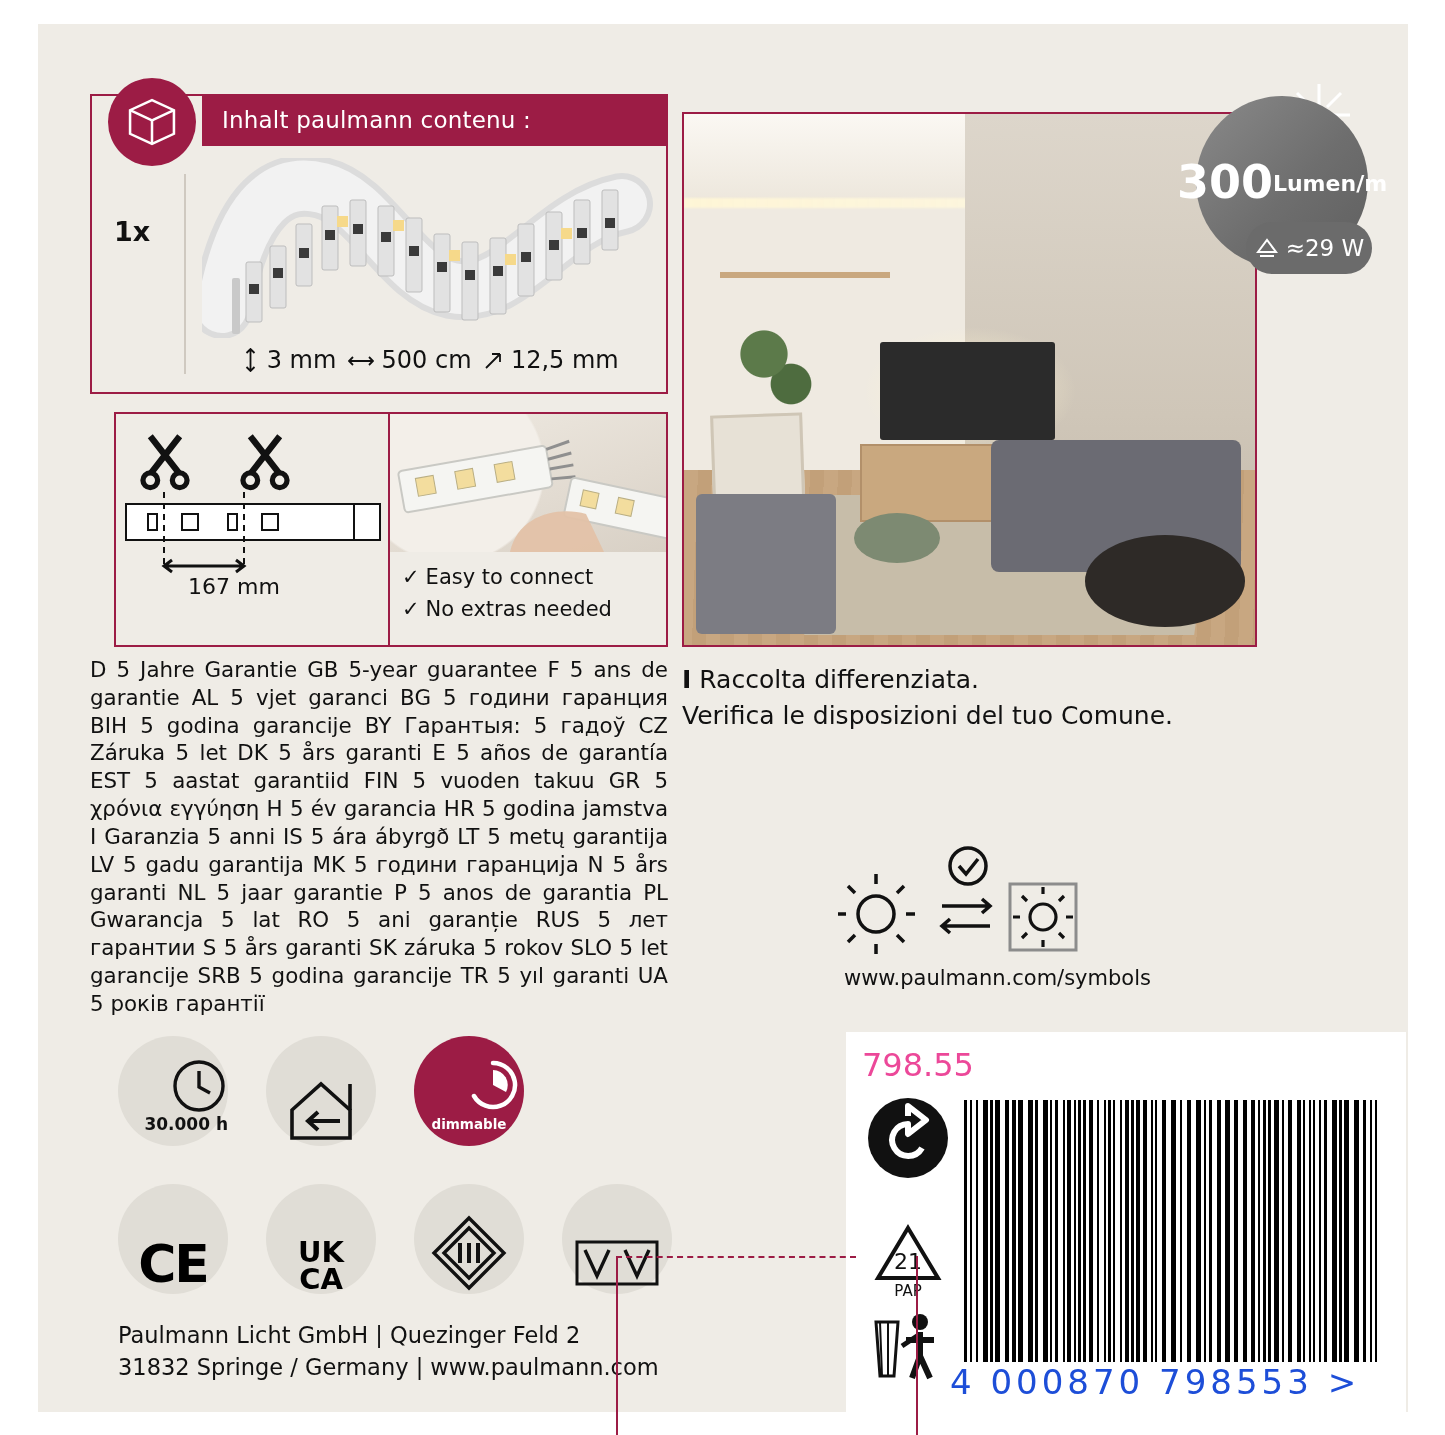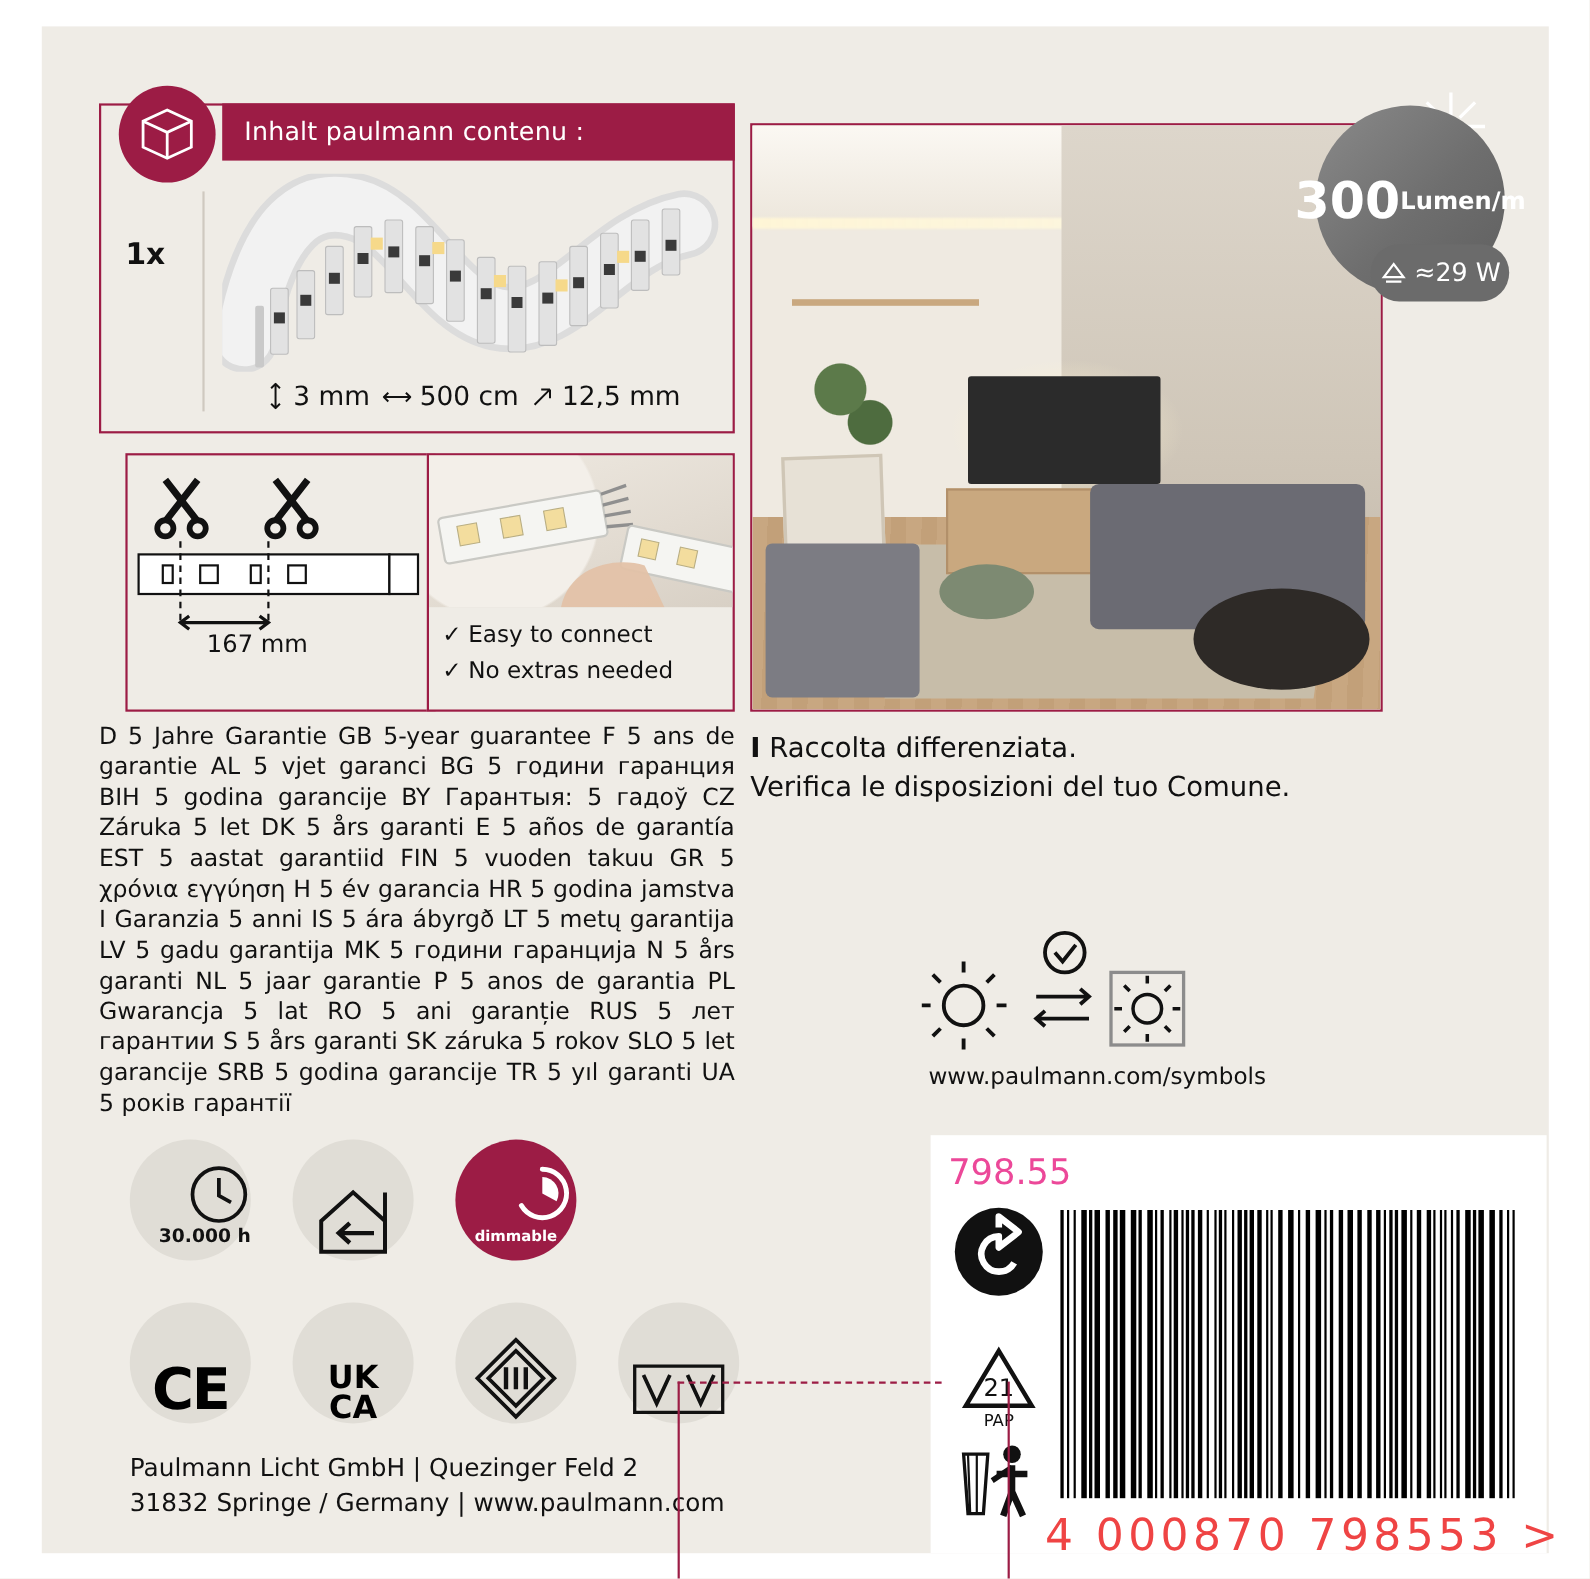--- a/index.html
+++ b/index.html
@@ -174,21 +174,21 @@
   
   .barcode-box {
     position:absolute; left: 808px; top: 1008px; width: 560px; height: 380px;
     background: #ffffff;
   }
   .artnr { position:absolute; left:0; top: 14px; width: 100%; text-align:left;
     font-size: 32px; color:#ec4899;margin-left:16px; }
   .bars { position:absolute; left: 118px; top: 68px; width: 420px; height: 262px; display:flex; align-items:flex-end; gap:0; }
   .bars i { display:block; background:#000; height: 100%; }
   .barnum { position:absolute; left: 104px; top: 330px; width: 450px;
-    font-size: 40px; letter-spacing: 4px; color:#ef4444; white-space:nowrap;margin-top:11px; }
+    font-size: 34px; letter-spacing: 4px; color:#1d4ed8; white-space:nowrap; }
   .recycle-icons { position:absolute; left: 820px; top: 1070px; width: 100px; }
 
   .dash-line {
     position:absolute; left: 578px; top: 1232px; width: 240px; height: 0;
     border-top: 2px dashed #9c1c45;
   }
   .vline-l { position:absolute; left: 578px; top: 1232px; width: 2px; height: 182px; background:#9c1c45; }
   .vline-r { position:absolute; left: 878px; top: 1232px; width: 2px; height: 182px; background:#9c1c45; }
 </style>
 </head>

